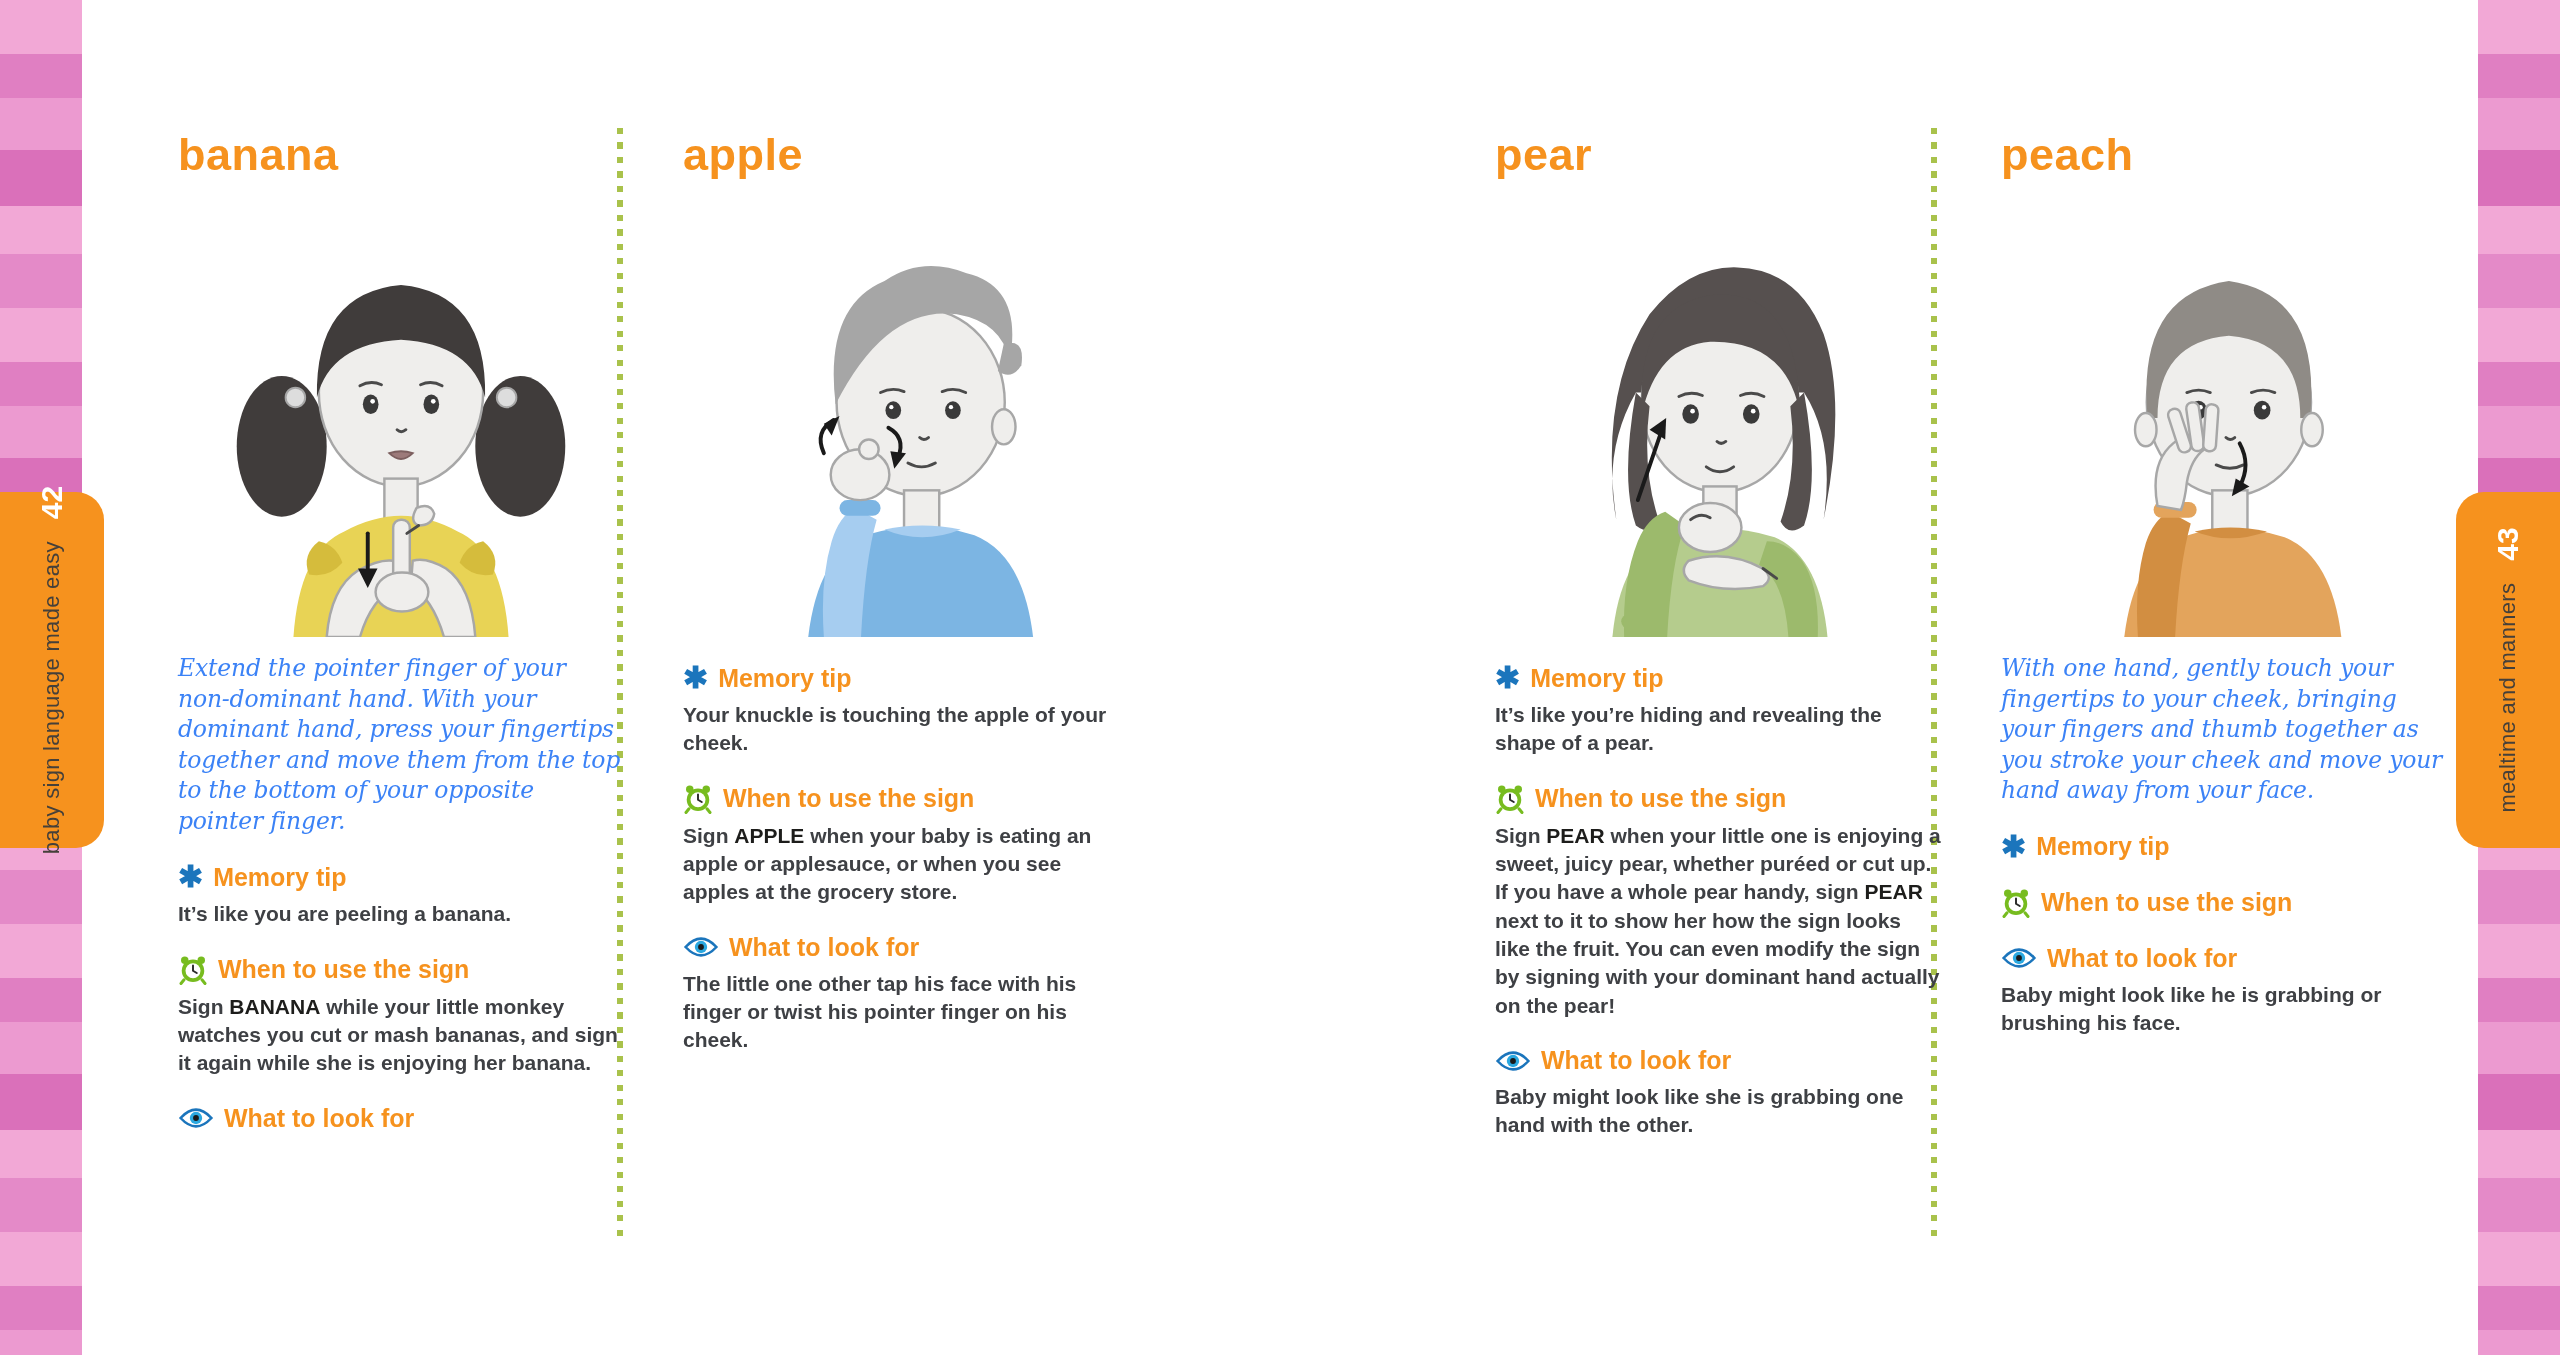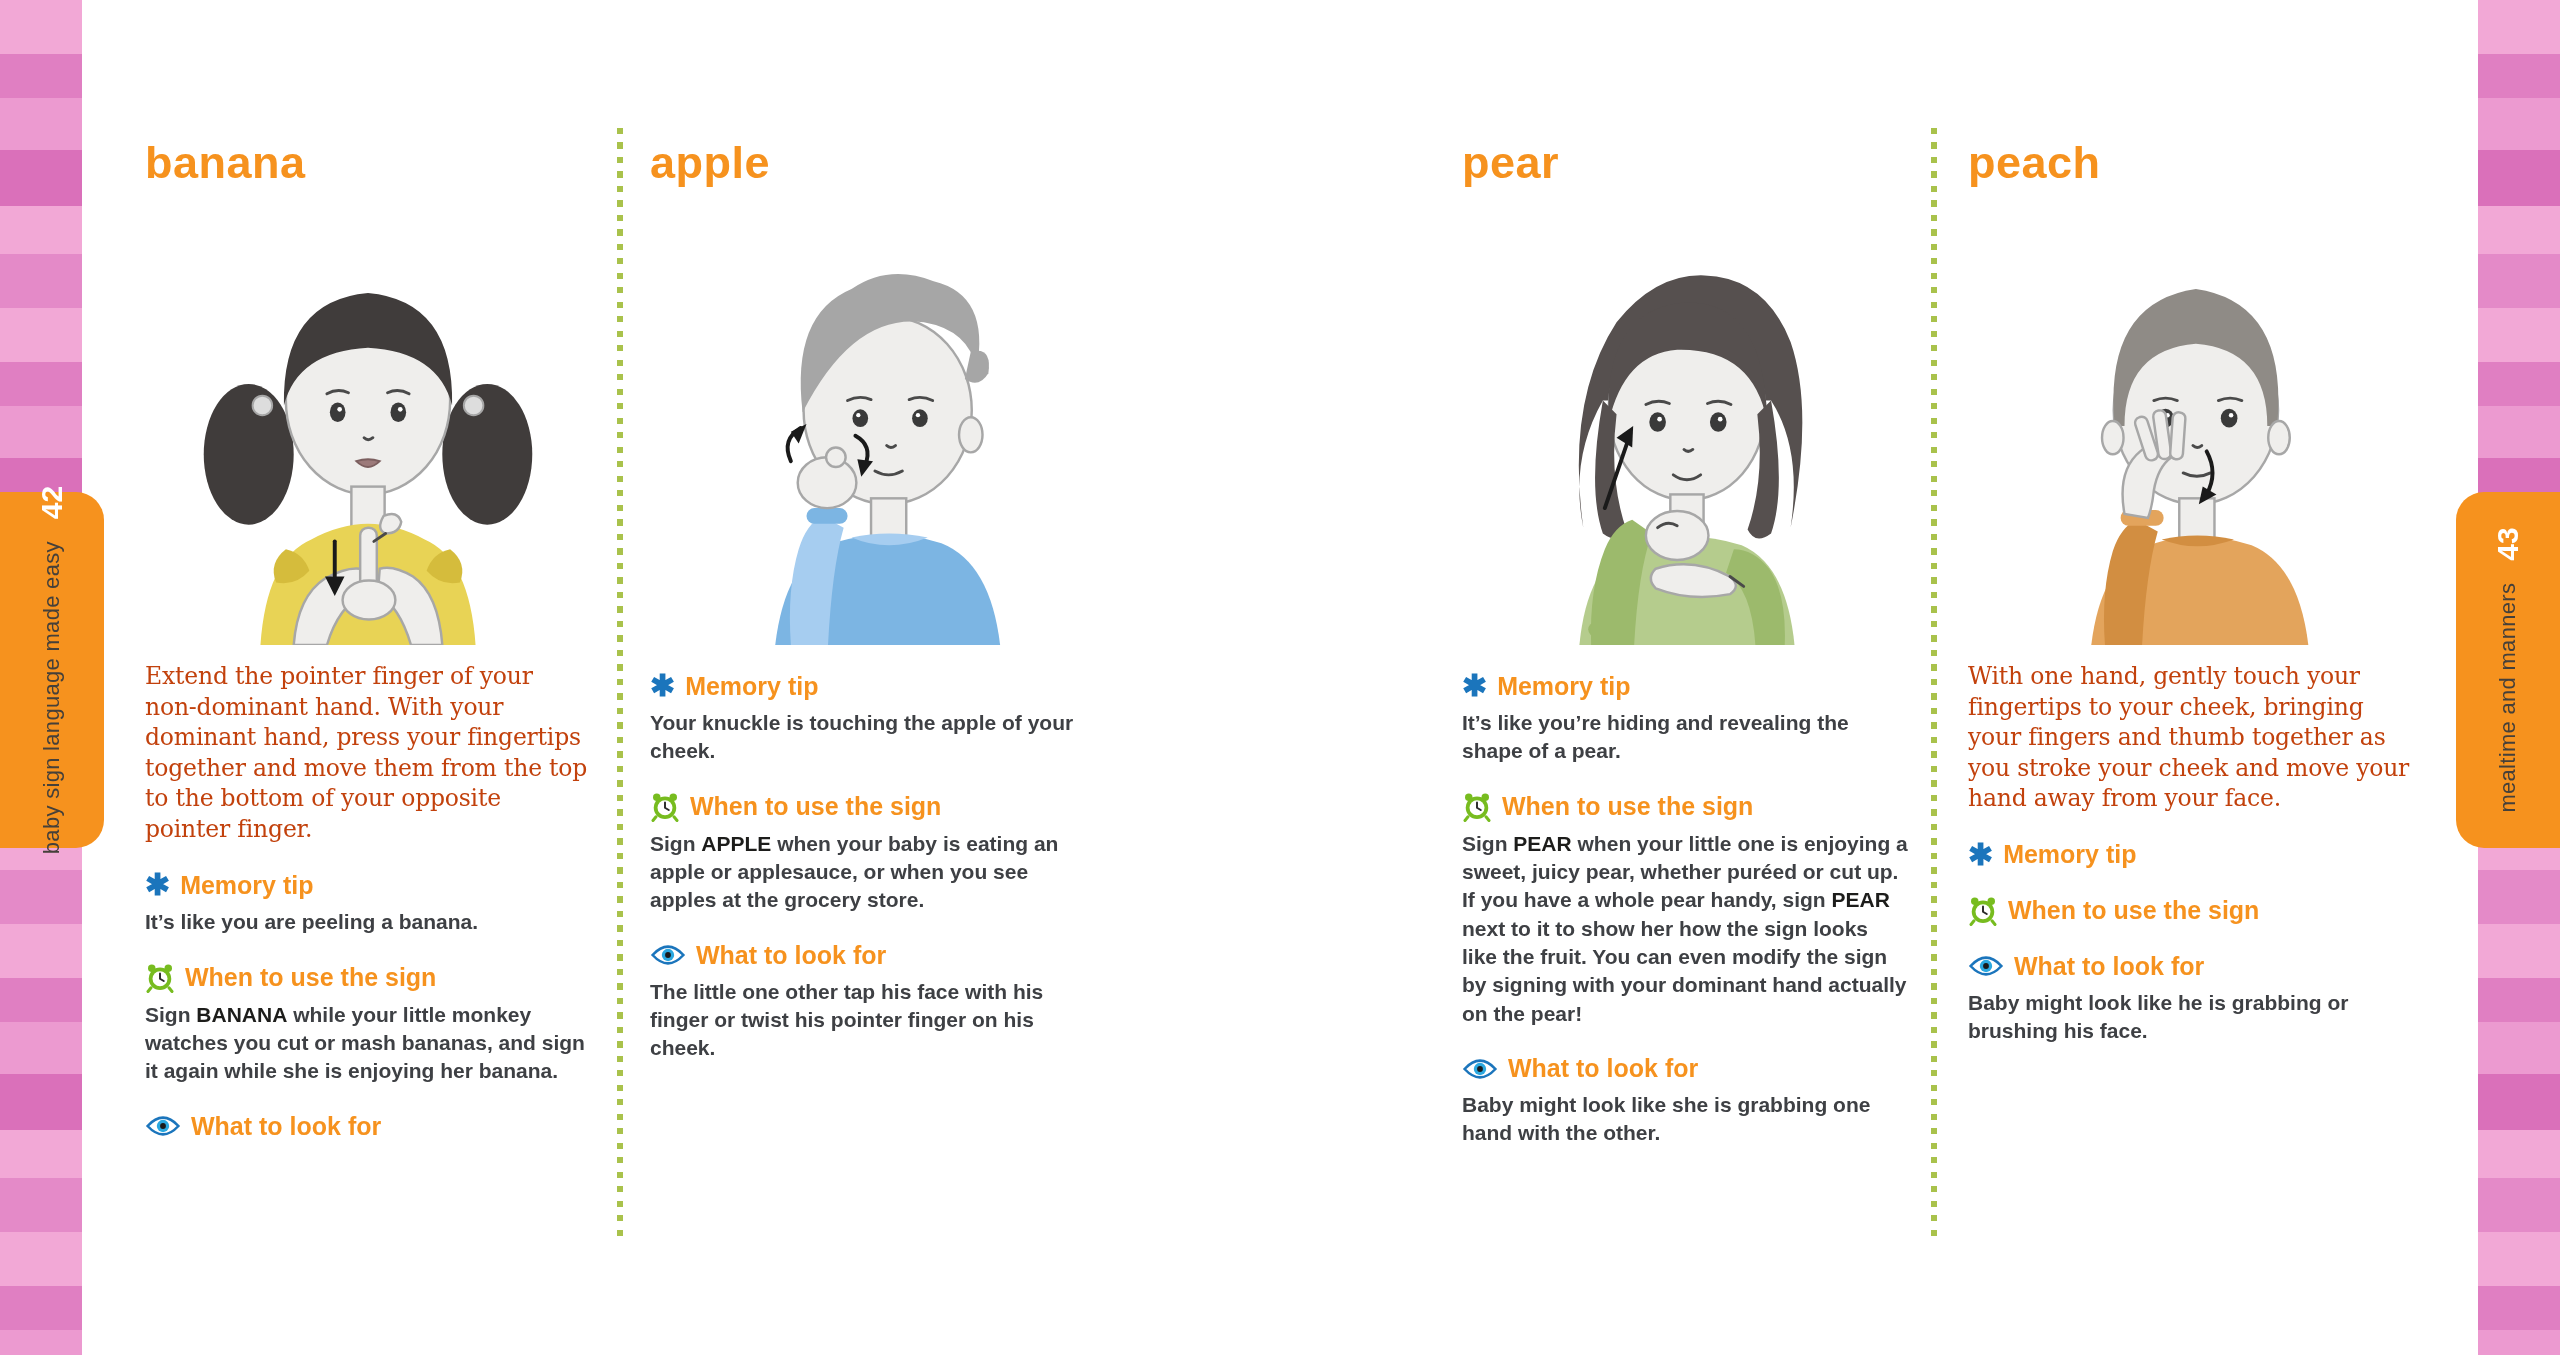--- a/index.html
+++ b/index.html
@@ -26,26 +26,26 @@
     transform:translate(-50%,-50%) rotate(-90deg);
     white-space:nowrap;display:flex;align-items:center;gap:22px;}
   .tab-label{font-size:22px;color:#45403a;letter-spacing:.3px;}
   .tab-num{font-size:30px;font-weight:bold;color:#ffffff;}
 
   
   .divider{position:absolute;top:128px;height:1110px;width:6px;
     background:repeating-linear-gradient(180deg,#a9c24b 0 6px,transparent 6px 14.5px);}
 
   
-  .entry{position:absolute;top:140px;width:446px;}
+  .entry{position:absolute;top:132px;width:446px;margin-left:33px;}
   .entry-title{margin:0;font-size:45px;font-weight:800;letter-spacing:.5px;color:#f6921e;line-height:1;}
   .illus{height:450px;margin-top:10px;display:flex;justify-content:center;align-items:flex-end;}
   .illus svg{height:440px;}
   .desc{margin:16px 0 0 0;font-family:"DejaVu Serif",serif;font-size:23.5px;line-height:1.3;
-        color:#c2410c;letter-spacing:-0.2px;}
+        color:#3b82f6;letter-spacing:-0.2px;font-style:italic;}
   .tip-block{margin-top:26px;}
   .tip-head{margin:0 0 8px 0;display:flex;align-items:center;gap:10px;
             font-size:25px;font-weight:bold;color:#f6921e;}
   .tip-text{margin:0;font-size:21px;line-height:1.35;color:#3e4044;font-weight:bold;}
   .tip-text b{color:#1d1d1b;}
   .ast{color:#1b75bc;font-size:30px;font-weight:bold;line-height:1;}
   .icon-svg{flex:0 0 auto;}
 
   
   .skin{fill:#efeeec;stroke:#a7a7a7;stroke-width:2.5;}

